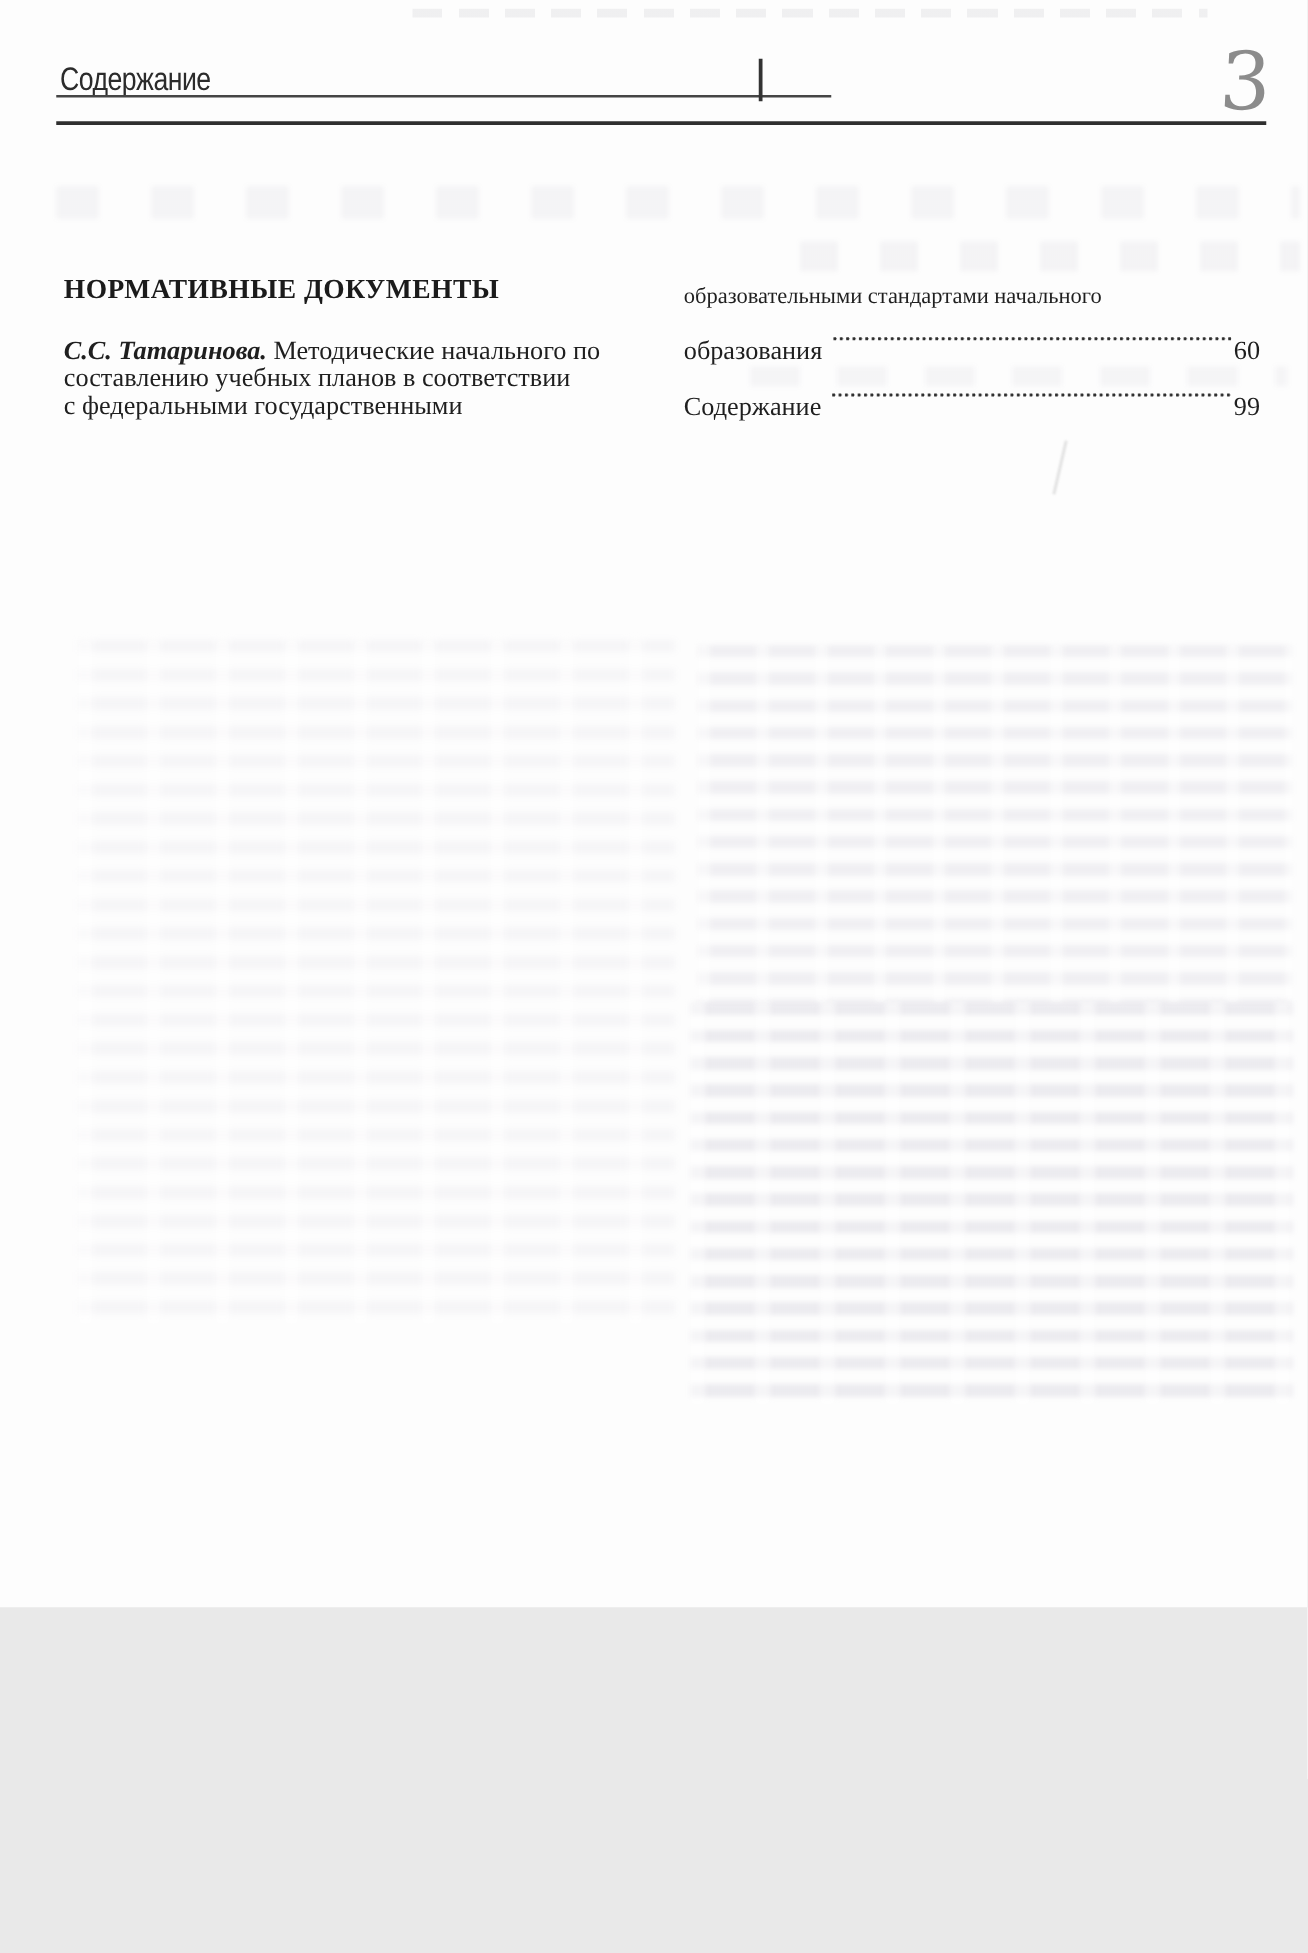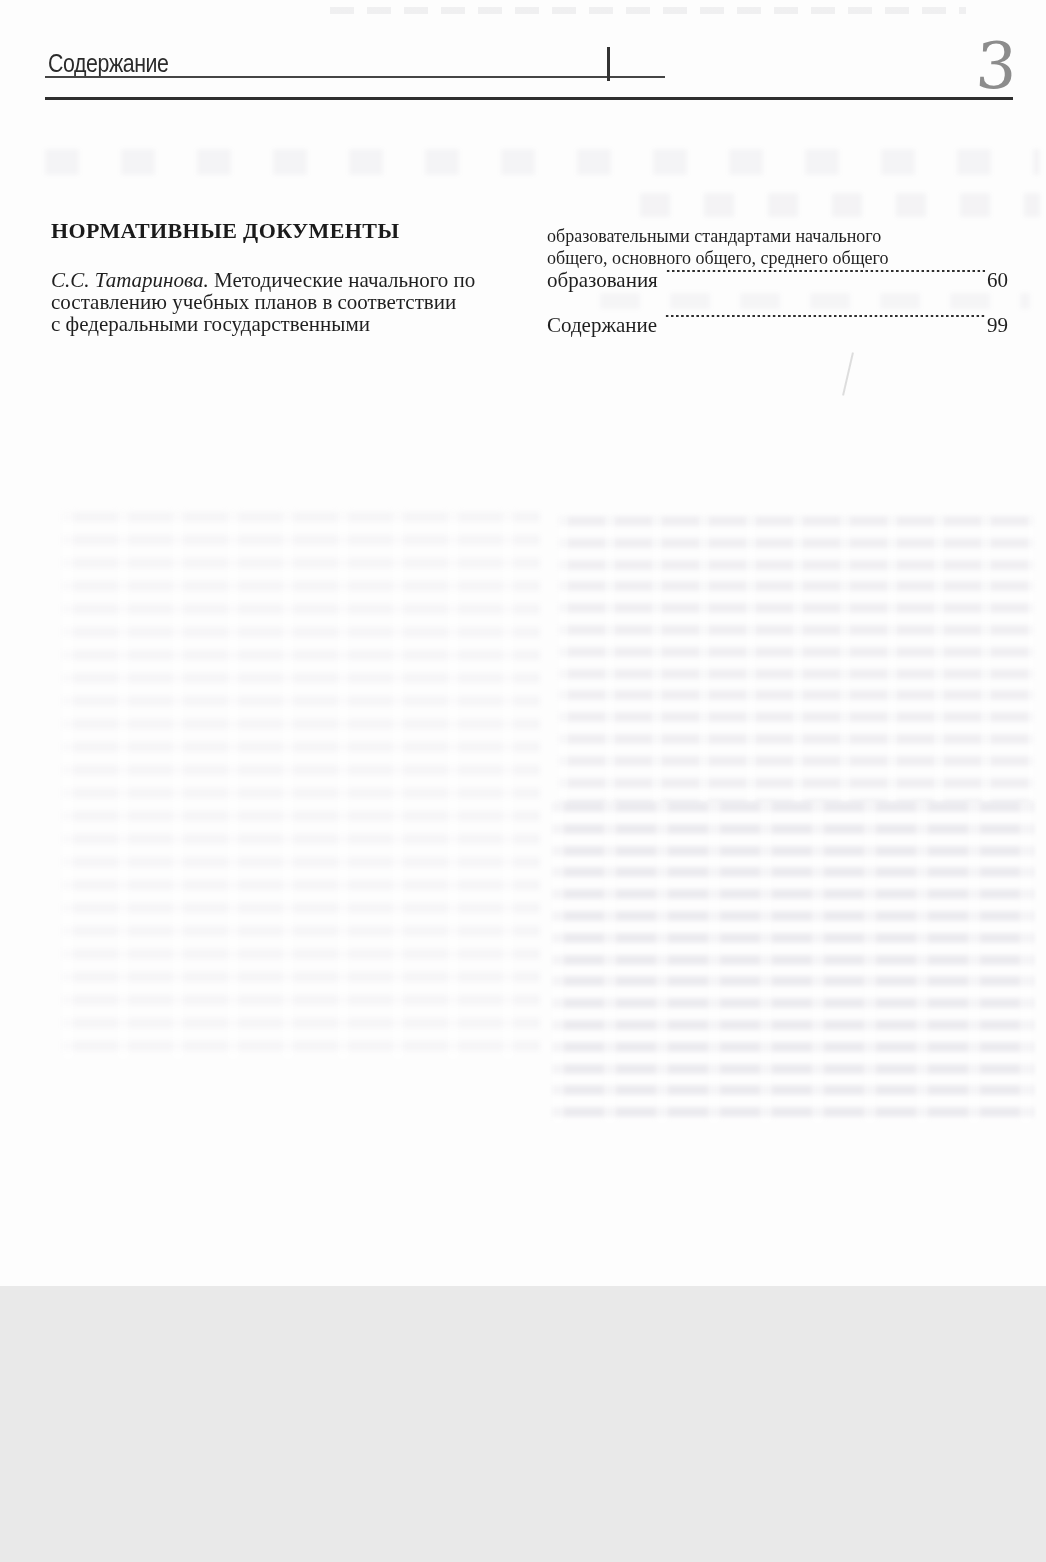--- a/index.html
+++ b/index.html
@@ -47,21 +47,21 @@
     font-size:22px; font-weight:bold;
     letter-spacing:0.4px; color:#1b1b1b;
     white-space:nowrap; margin:0;
   }
   .entry {
     position:absolute; left:51px; top:269px;
     width:460px; font-size:21px; line-height:22px;
     color:#1f1f1f; margin:0;
   }
   .entry .line { display:block; white-space:nowrap; }
-  .entry i { font-style:italic; }
+  .entry i { font-style:italic;font-weight:bold; }
 
   .rc-line {
     position:absolute; left:547px; width:461px;
     font-size:18px; line-height:22px;
     color:#1f1f1f; white-space:nowrap;
   }
   .toc-line {
     position:absolute; left:547px; width:461px;
     font-size:21px; line-height:22px; color:#1f1f1f;
     display:flex; align-items:flex-start;
@@ -134,21 +134,20 @@
   <div class="ghost g-toprow-b"></div>
 
   <h2 class="heading">НОРМАТИВНЫЕ ДОКУМЕНТЫ</h2>
   <p class="entry">
     <span class="line"><i>С.С. Татаринова.</i> <span>Методические начального по</span></span>
     <span class="line">составлению учебных планов в соответствии</span>
     <span class="line">с федеральными государственными</span>
   </p>
 
   <div class="rc-line" style="top:225px">образовательными стандартами начального</div>
-  <div class="rc-line" style="top:247px">общего, основного общего, среднего общего</div>
 
   <div class="toc-line" style="top:269px">
     <span>образования</span>
     <span class="leader"></span>
     <span>60</span>
   </div>
 
   <div class="toc-line" style="top:314px">
     <span>Содержание</span>
     <span class="leader"></span>

